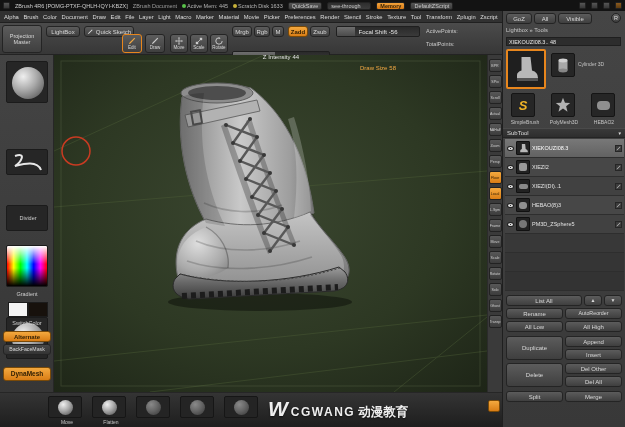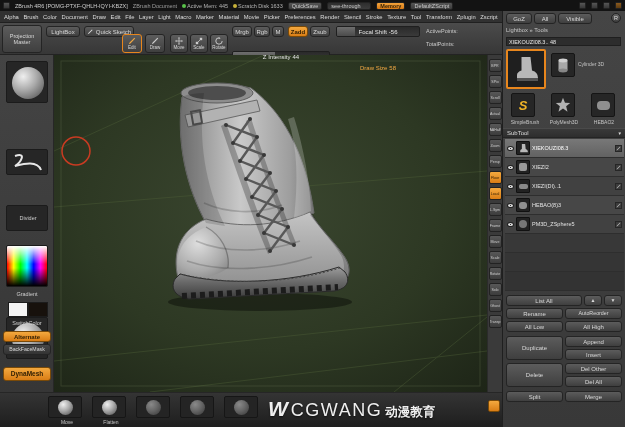--- a/index.html
+++ b/index.html
@@ -63,21 +63,21 @@
   .penbox{width:7px;height:7px;background:#3c3c3c;border:1px solid #262626;display:flex;align-items:center;justify-content:center;}
   
   .btray{left:0;top:392px;width:502px;height:35px;background:linear-gradient(#343434,#1e1e1e);
     border-top:1px solid #262626;}
   .bthumb{width:34px;height:22px;background:#242424;border:1px solid #161616;border-radius:2px;
     display:flex;align-items:center;justify-content:center;}
   .blabel{font-size:5px;color:#c7c7c7;text-align:center;display:block;margin-top:1px;}
   .wmark{display:flex;align-items:baseline;gap:3px;color:rgba(255,255,255,0.93);
     text-shadow:0 1px 2px rgba(0,0,0,0.6);}
   .wmark .w{font-size:21px;font-weight:bold;font-style:italic;}
-  .wmark .nm{font-size:18px;font-weight:normal;letter-spacing:1.5px;}
+  .wmark .nm{font-size:12px;font-weight:bold;letter-spacing:1.5px;}
   .wmark .cn{font-size:12.5px;font-weight:bold;}
   .colorpicker{background:
     linear-gradient(to bottom, rgba(255,255,255,1) 0%, rgba(255,255,255,0) 45%, rgba(0,0,0,0) 55%, rgba(0,0,0,1) 100%),
     linear-gradient(to right,#ff0000,#ffff00,#00ff00,#00ffff,#0000ff,#ff00ff,#ff0000);
     border:1px solid #1b1b1b;border-radius:2px;}
   .rcirc{width:10px;height:10px;border-radius:50%;background:linear-gradient(#666,#3c3c3c);
     border:1px solid #222;color:#ddd;font-size:5.5px;display:flex;align-items:center;justify-content:center;}
 </style>
 </head>
 <body>

